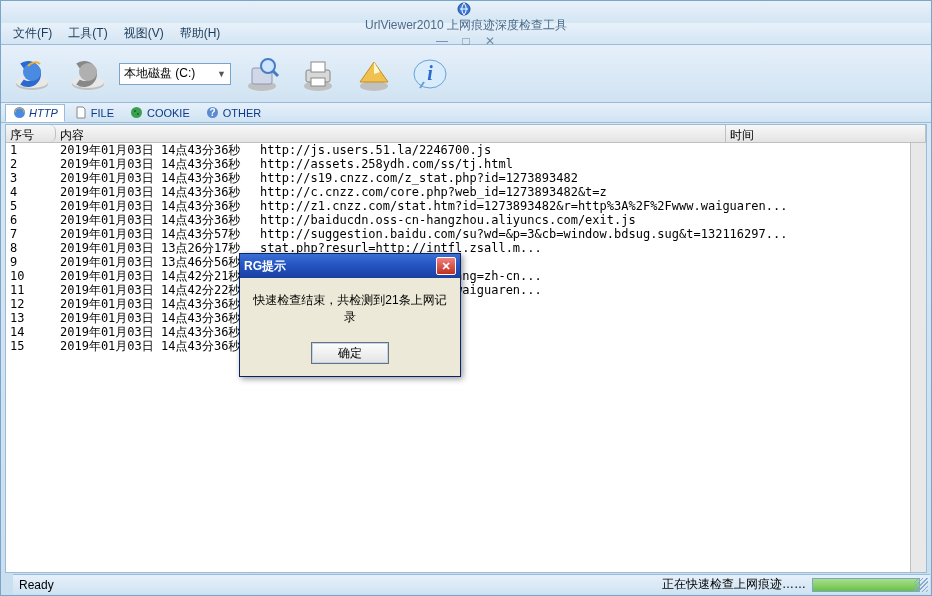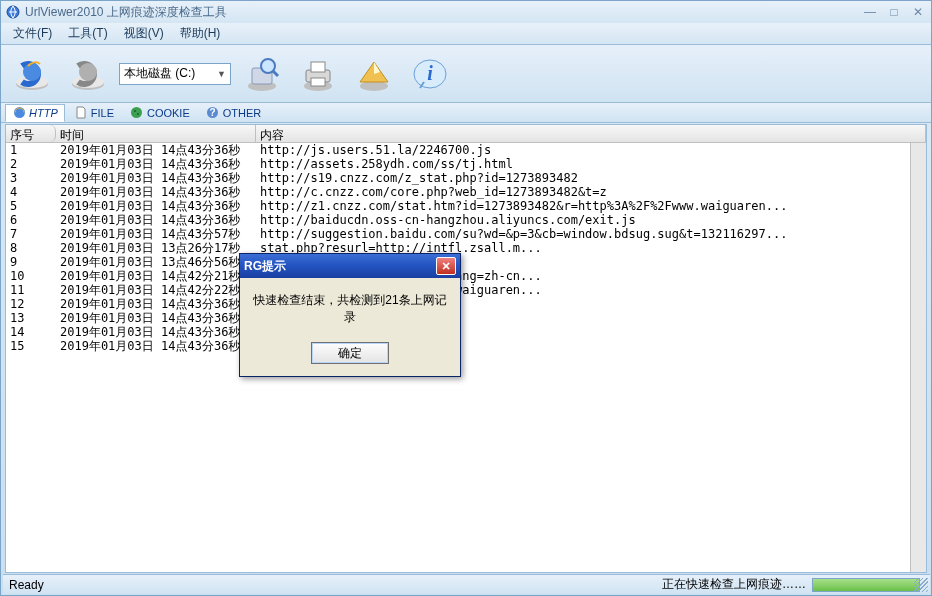--- a/index.html
+++ b/index.html
@@ -18,20 +18,21 @@
   background: linear-gradient(to bottom, #dce9f5 0%, #c9dff0 100%);
   border: 1px solid #7aa5c9;
   position: relative;
 }
 .titlebar {
   height: 22px;
   display: flex;
   align-items: center;
   padding: 0 4px;
   background: linear-gradient(to bottom, #e8f1fa, #d4e5f3);
+  flex-direction: column;
 }
 .titlebar-icon {
   width: 16px;
   height: 16px;
   margin-right: 4px;
   display: flex;
   align-items: center;
   justify-content: center;
 }
 .titlebar-text {
@@ -149,21 +150,21 @@
 }
 .col-idx { width: 50px; border-radius: 6px; }
 .col-time { width: 200px; }
 .col-url { flex: 1; }
 .table-body { font-family: "SimSun", monospace; font-size: 12px; }
 .tr { display: flex; height: 14px; line-height: 14px; }
 .td { padding: 0 4px; white-space: nowrap; overflow: hidden; }
 .statusbar {
   position: absolute;
   bottom: 1px;
-  left: 2px;
+  left: 12px;
   right: 1px;
   height: 20px;
   display: flex;
   align-items: center;
   background: linear-gradient(to bottom, #e6f0fa, #d0e3f2);
   border-top: 1px solid #9abcd8;
   font-size: 12px;
 }
 .status-left { padding: 0 6px; flex: 1; }
 .status-right { display: flex; align-items: center; gap: 6px; padding-right: 10px; }
@@ -343,22 +344,22 @@
             <text x="6.5" y="10" text-anchor="middle" font-size="10" fill="#fff" font-weight="bold">?</text>
           </svg>
         </span>
       <span>OTHER</span>
     </div>
   </div>
 
   <div class="table-wrap">
     <div class="table-header">
       <div class="th col-idx">序号</div>
+      <div class="th col-url">内容</div>
       <div class="th col-time">时间</div>
-      <div class="th col-url">内容</div>
     </div>
     <div class="table-body" id="tbody">
         <div class="tr">
           <div class="td col-idx">1</div>
           <div class="td col-time">2019年01月03日 14点43分36秒</div>
           <div class="td col-url">http://js.users.51.la/2246700.js</div>
         </div>
         <div class="tr">
           <div class="td col-idx">2</div>
           <div class="td col-time">2019年01月03日 14点43分36秒</div>

